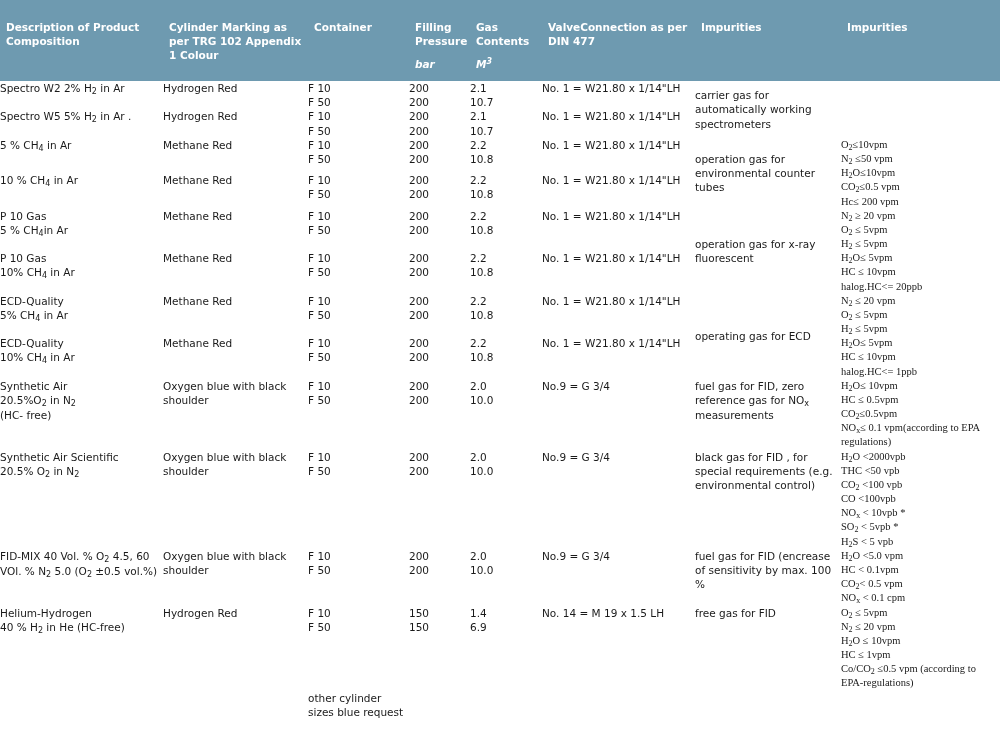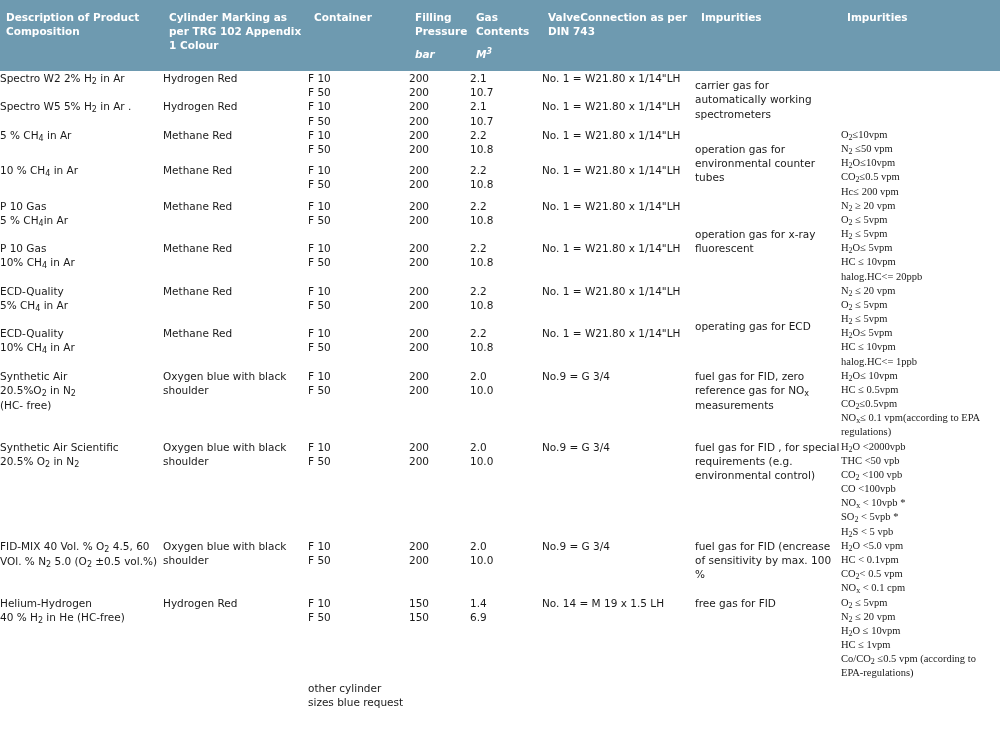--- a/index.html
+++ b/index.html
@@ -31,21 +31,21 @@
     padding: 0;
   }
   
   thead tr.header-row th {
     background: #6e9ab0;
     color: #ffffff;
     font-weight: bold;
     font-size: 10.5px;
     line-height: 1.35;
     text-align: left;
-    padding: 10px 6px 9px 6px;
+    padding: 20px 6px 9px 6px;
     border: none;
     vertical-align: top;
   }
   .hdr-sub {
     display: block;
     font-weight: bold;
     margin-top: 9px;
     font-style: italic;
   }
   
@@ -113,21 +113,21 @@
         <col class="c6">
         <col class="c7">
   </colgroup>
   <thead>
     <tr class="header-row">
       <th><span>Description of Product Composition</span></th>
       <th><span>Cylinder Marking as per TRG 102 Appendix 1 Colour</span></th>
       <th><span>Container</span></th>
       <th><span>Filling Pressure</span><span class="hdr-sub">bar</span></th>
       <th><span>Gas Contents</span><span class="hdr-sub">M<sup>3</sup></span></th>
-      <th><span>ValveConnection as per DIN 743</span></th>
+      <th><span>ValveConnection as per DIN 477</span></th>
       <th><span>Impurities</span></th>
       <th><span>Impurities</span></th>
     </tr>
   </thead>
   <tbody>
 
     <tr>
       <td class="nb">Spectro W2 2% H<sub>2</sub> in Ar</td>
       <td class="nb">Hydrogen Red</td>
       <td class="nb numcol">F 10
@@ -272,21 +272,21 @@
       <td class="nb">Synthetic Air Scientific
 20.5% O<sub>2</sub> in N<sub>2</sub></td>
       <td class="nb">Oxygen blue with black shoulder</td>
       <td class="nb numcol">F 10
 F 50</td>
       <td class="nb numcol">200
 200</td>
       <td class="nb numcol">2.0
 10.0</td>
       <td class="nb">No.9 = G 3/4</td>
-      <td class="nb">fuel gas for FID , for special requirements (e.g. environmental control)</td>
+      <td class="nb">black gas for FID , for special requirements (e.g. environmental control)</td>
       <td class="nb impurity">H<sub>2</sub>O &lt;2000vpb
 THC &lt;50 vpb
 CO<sub>2</sub> &lt;100 vpb
 CO &lt;100vpb
 NO<sub>x</sub> &lt; 10vpb *
 SO<sub>2</sub> &lt; 5vpb *
 H<sub>2</sub>S &lt; 5 vpb</td>
     </tr>
 
     <tr>

